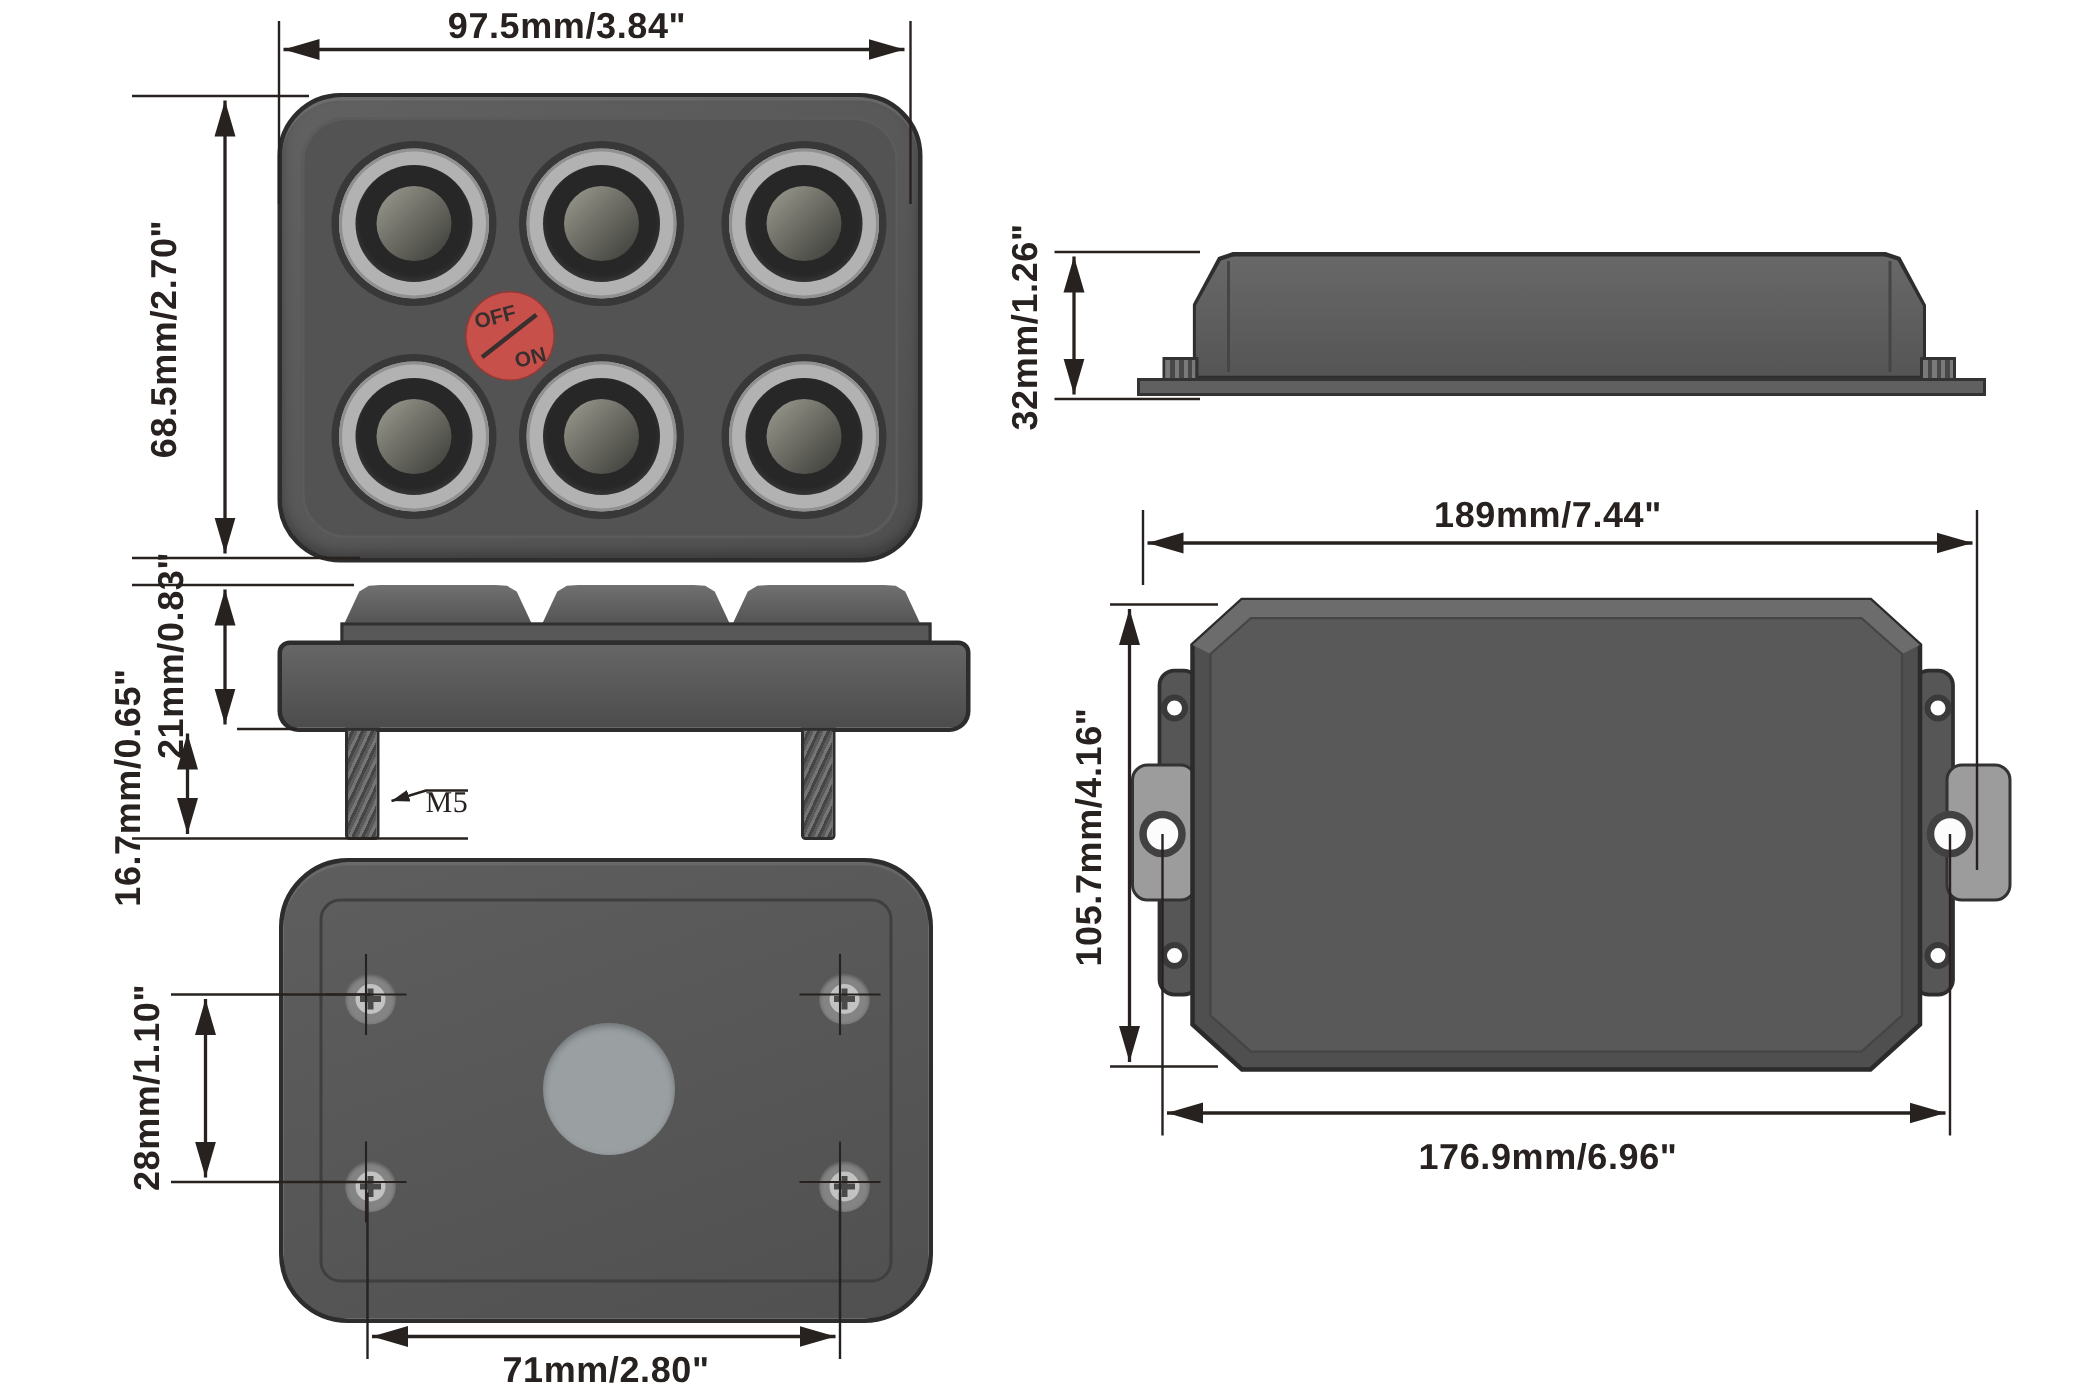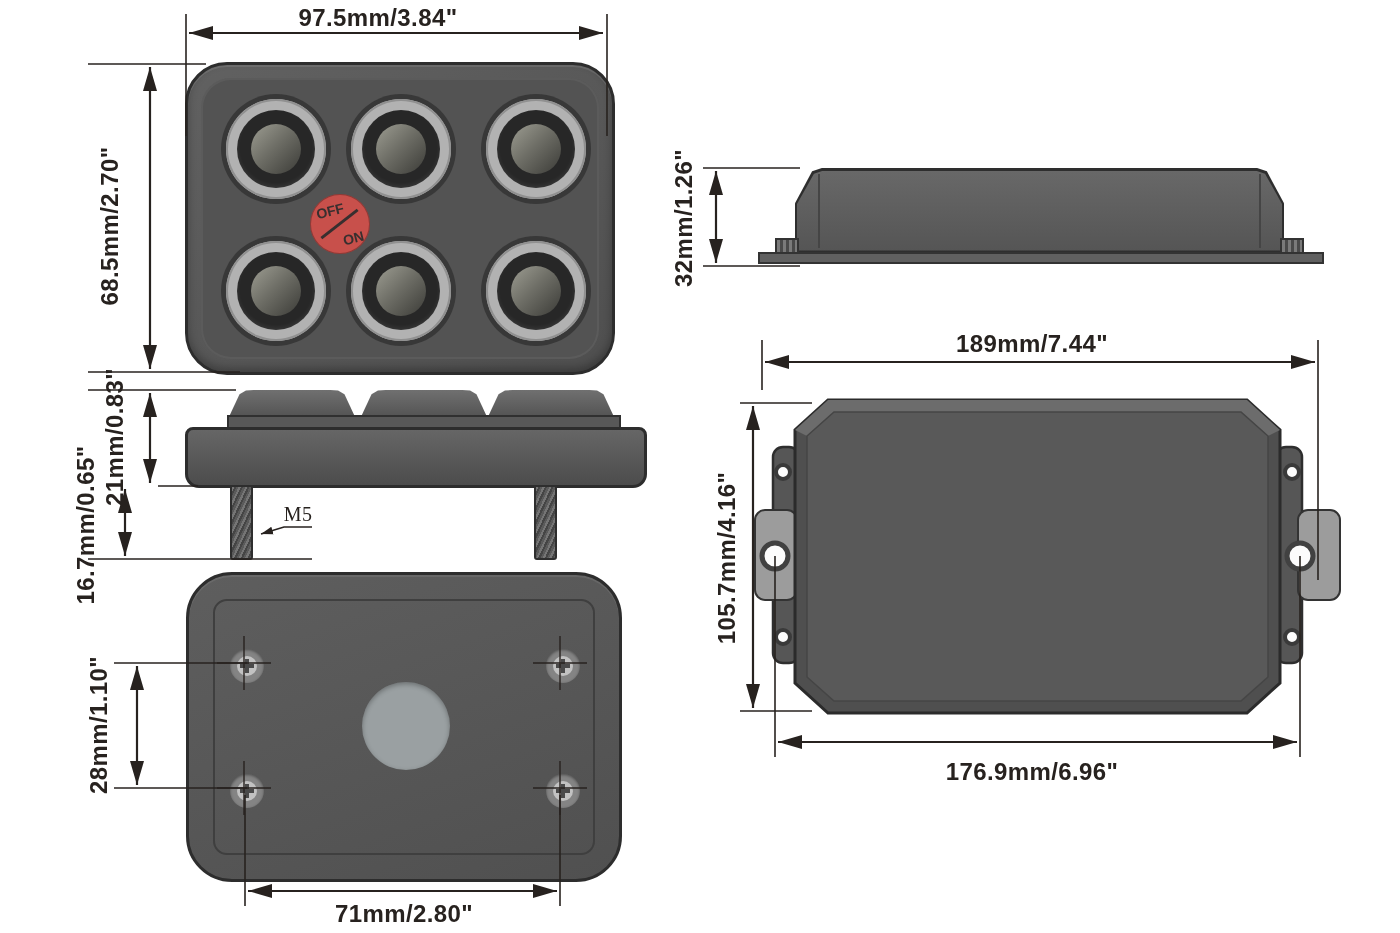--- a/index.html
+++ b/index.html
@@ -239,15 +239,15 @@
   <div class="lbl" style="left:268px;top:4px;width:220px">97.5mm/3.84"</div>
   <div class="lbl lv" style="left:25px;top:212px;width:170px">68.5mm/2.70"</div>
   <div class="lbl lv" style="left:35px;top:423px;width:160px">21mm/0.83"</div>
   <div class="lbl lv" style="left:-4px;top:511px;width:180px">16.7mm/0.65"</div>
   <div class="lbl lv" style="left:19px;top:711px;width:160px">28mm/1.10"</div>
   <div class="lbl" style="left:304px;top:900px;width:200px">71mm/2.80"</div>
   <div class="lbl lv" style="left:609px;top:204px;width:150px">32mm/1.26"</div>
   <div class="lbl" style="left:922px;top:330px;width:220px">189mm/7.44"</div>
   <div class="lbl lv" style="left:627px;top:544px;width:200px">105.7mm/4.16"</div>
   <div class="lbl" style="left:912px;top:758px;width:240px">176.9mm/6.96"</div>
-  <div class="lbl lbl-serif" style="left:273px;top:503px;width:50px">M5</div>
+  <div class="lbl lbl-serif" style="left:273px;top:524px;width:50px">M5</div>
 
 </div>
 
 </body></html>

